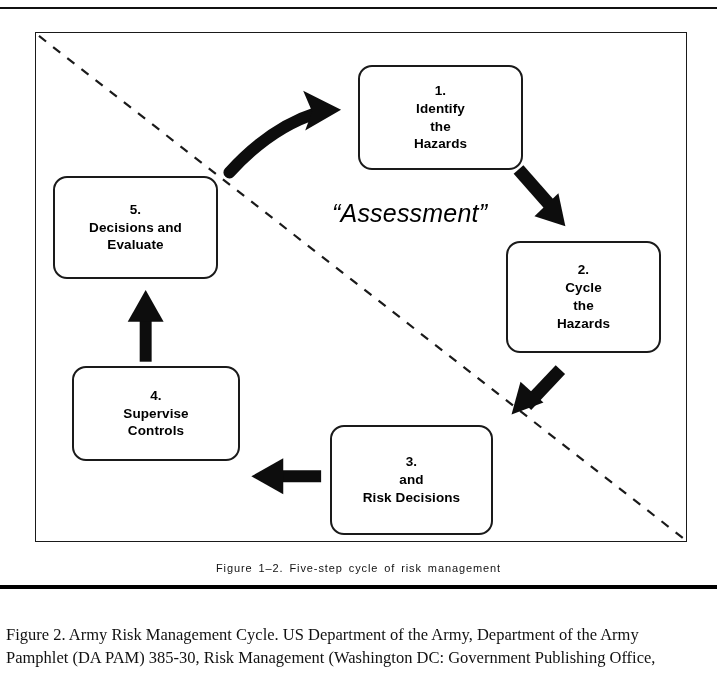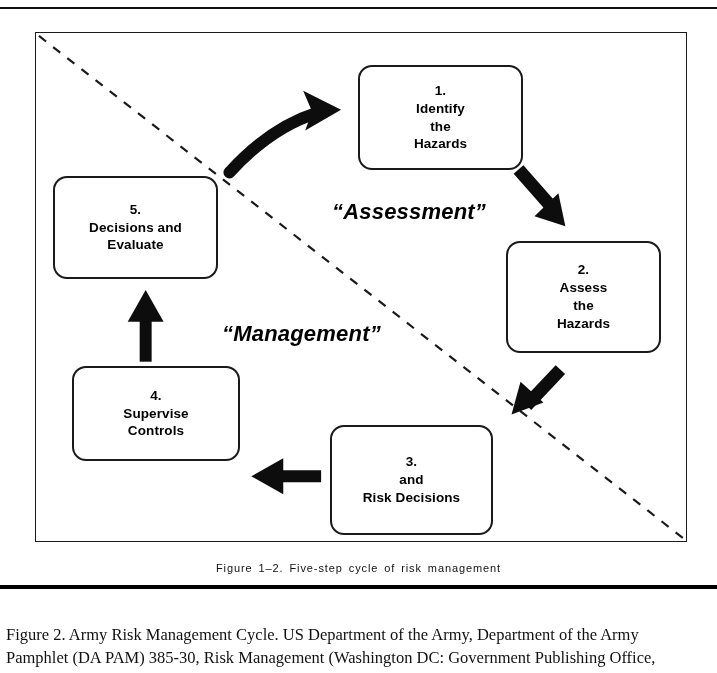--- a/index.html
+++ b/index.html
@@ -70,22 +70,22 @@
   #box1 { left: 322px; top: 32px;  width: 165px; height: 105px; }
   #box2 { left: 470px; top: 208px; width: 155px; height: 112px; }
   #box3 { left: 294px; top: 392px; width: 163px; height: 110px; }
   #box4 { left: 36px;  top: 333px; width: 168px; height: 95px;  }
   #box5 { left: 17px;  top: 143px; width: 165px; height: 103px; }
 
   
   .region-label {
     position: absolute;
     font-style: italic;
-    font-weight: bold;
-    font-size: 22px;
+    font-weight: normal;
+    font-size: 25px;
     letter-spacing: 0.2px;
     white-space: nowrap;
     color: #000;
   }
   #label-assessment { left: 296px; top: 166px; }
   #label-management { left: 186px; top: 288px; }
 
   
   .inner-caption {
     position: absolute;
@@ -163,21 +163,21 @@
 
   <div class="step-box" id="box1">
     <span class="ln">1.</span>
     <span class="ln">Identify</span>
     <span class="ln">the</span>
     <span class="ln">Hazards</span>
   </div>
 
   <div class="step-box" id="box2">
     <span class="ln">2.</span>
-    <span class="ln">Assess</span>
+    <span class="ln">Cycle</span>
     <span class="ln">the</span>
     <span class="ln">Hazards</span>
   </div>
 
   <div class="step-box" id="box3">
     <span class="ln">3.</span>
     <span class="ln">and</span>
     <span class="ln">Risk Decisions</span>
   </div>
 
@@ -188,21 +188,20 @@
   </div>
 
   <div class="step-box" id="box5">
     <span class="ln">5.</span>
     <span class="ln">Decisions and</span>
     <span class="ln">Evaluate</span>
   </div>
 
   <div class="region-label" id="label-assessment">“Assessment”</div>
 
-  <div class="region-label" id="label-management">“Management”</div>
 
 </div>
 
 <div class="inner-caption">Figure 1–2. Five-step cycle of risk management</div>
 
 <div class="bottom-rule"></div>
 
 <p class="outer-caption"><span>Figure 2. Army Risk Management Cycle. US Department of the Army, Department of the Army Pamphlet (DA PAM) 385-30, </span><span class="ital">Risk Management</span><span> (Washington DC: Government Publishing Office, December 2014), 4.</span></p>
 
 </body></html>

